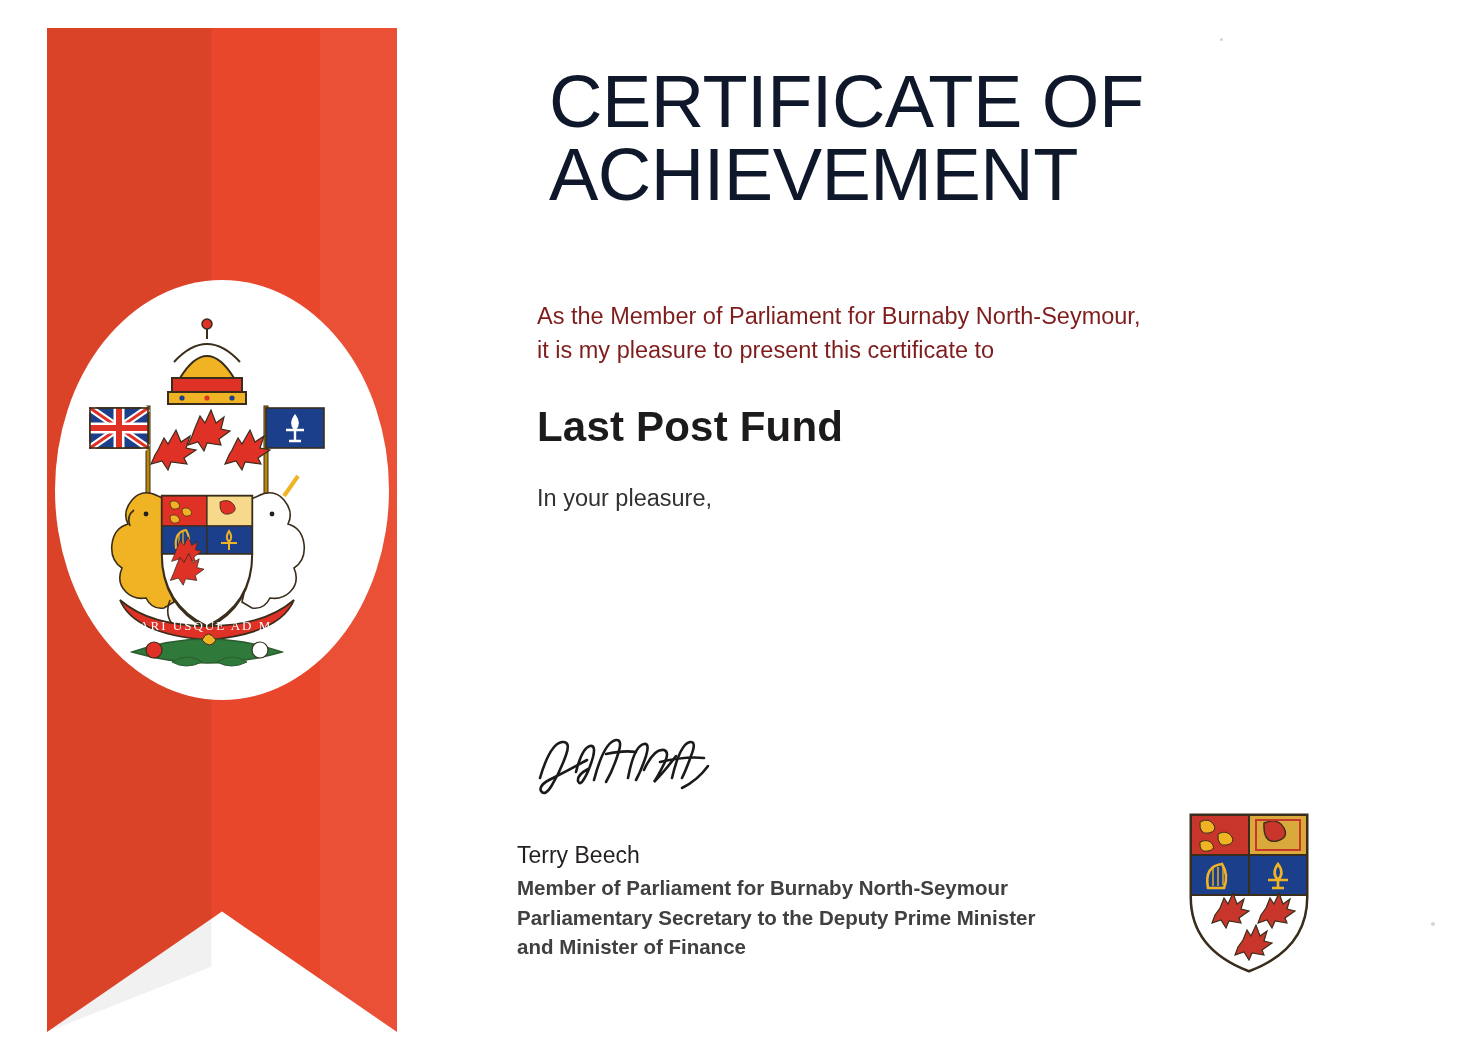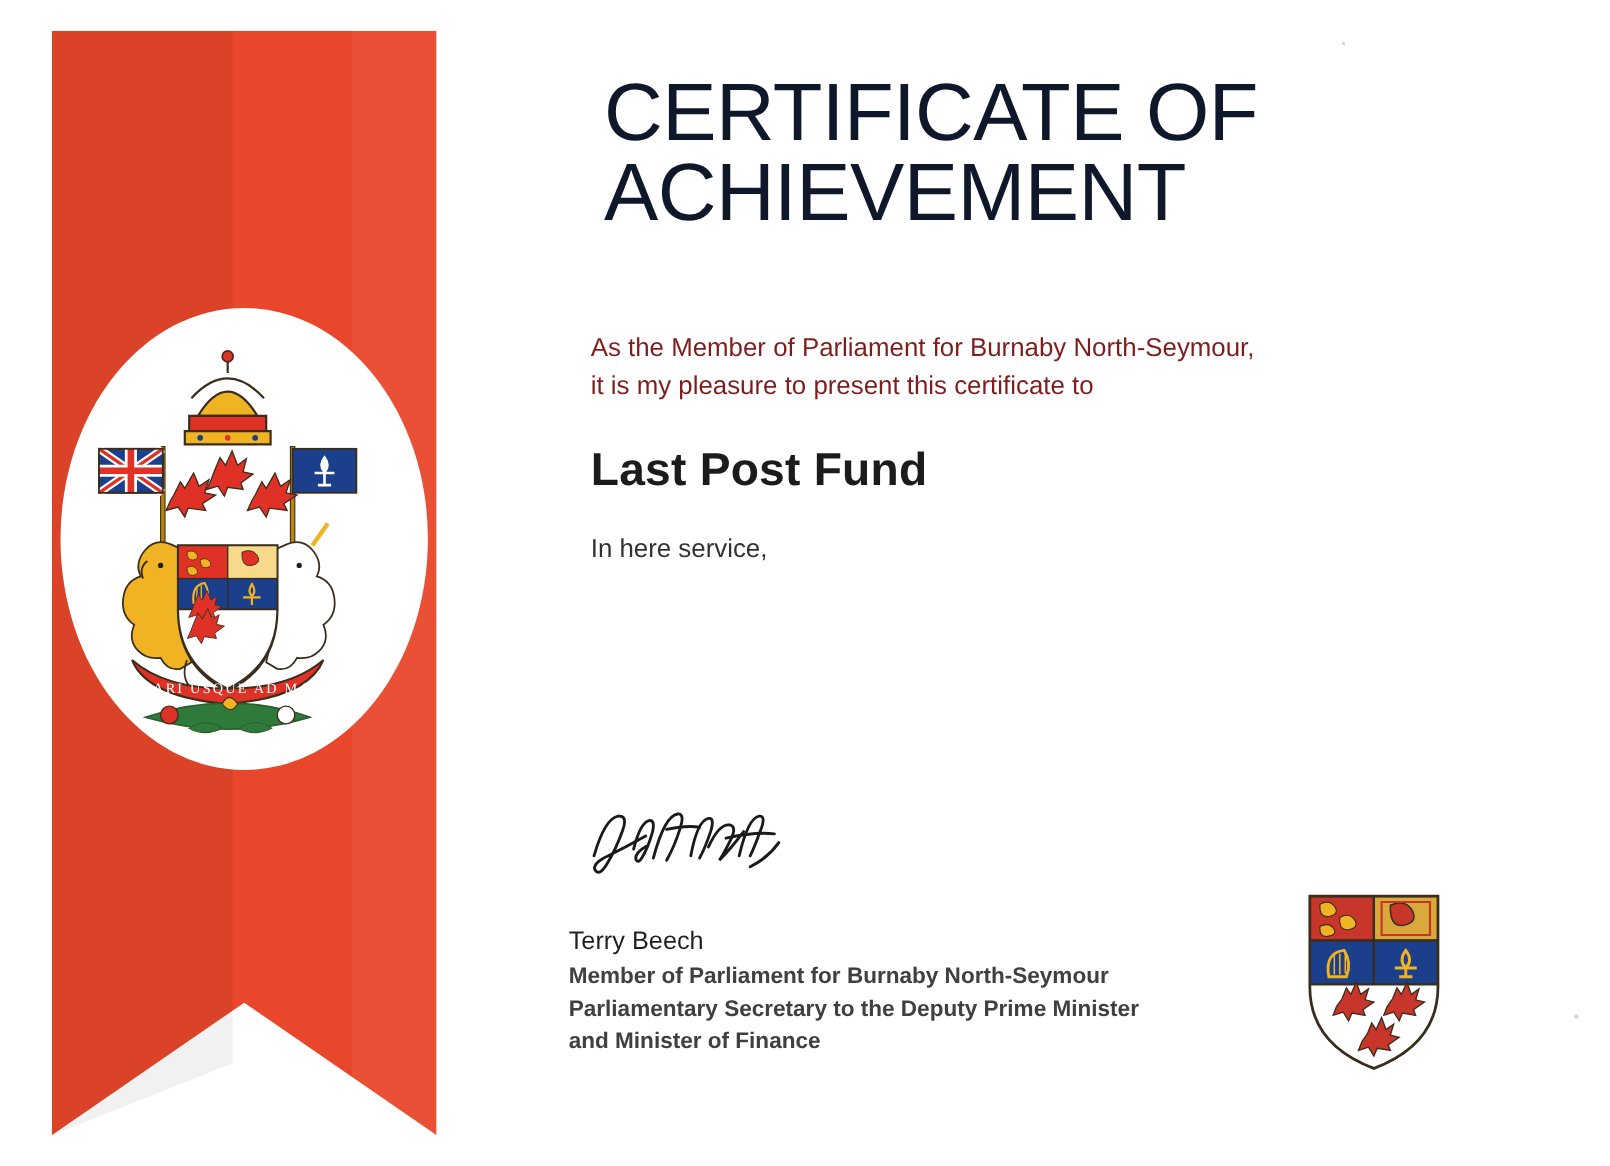--- a/index.html
+++ b/index.html
@@ -270,21 +270,21 @@
   <h1 class="title">CERTIFICATE OF
 ACHIEVEMENT</h1>
 
   <p class="intro">As the Member of Parliament for Burnaby North-Seymour,
 it is my pleasure to present this certificate to</p>
 
   <div class="recipient">Last Post Fund</div>
 
 
 
-  <p class="closing">In here service,</p>
+  <p class="closing">In your pleasure,</p>
 </div>
 
 <div class="signature">
   <svg viewBox="0 0 200 90" width="200" height="90" xmlns="http://www.w3.org/2000/svg">
     <g fill="none" stroke="#1a1a1a" stroke-width="2.6" stroke-linecap="round">
       <path d="M8 60 q10 -34 22 -36 q9 -1 4 13 q-6 17 -14 30 q-7 12 -11 6 q-3 -6 12 -13 q16 -8 34 -18"></path>
       <path d="M44 54 q6 -24 14 -26 q6 -1 3 11 q-4 14 -9 22 q-4 7 -6 2 q-1 -6 10 -12"></path>
       <path d="M62 62 q10 -38 22 -40 q7 -1 2 14 q-5 16 -12 28"></path>
       <path d="M74 36 q18 -4 30 -2"></path>
       <path d="M96 60 q6 -32 16 -34 q6 -1 2 12 q-5 15 -10 24"></path>

